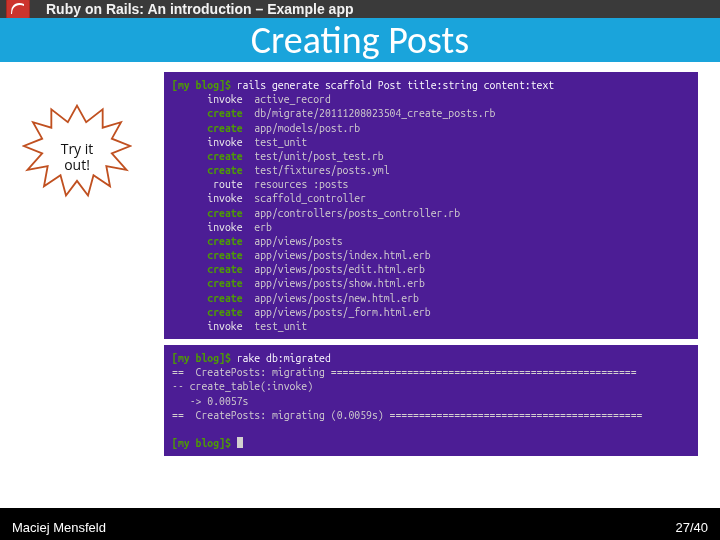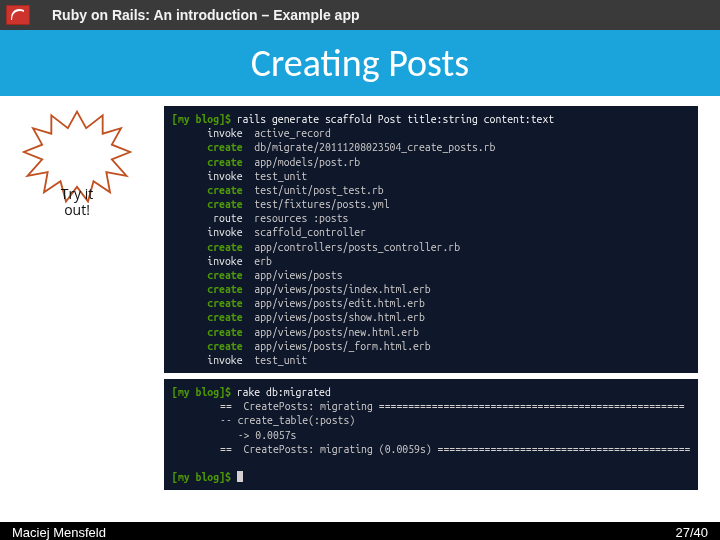--- a/index.html
+++ b/index.html
@@ -1,79 +1,79 @@
 <!DOCTYPE html>
 <html><head>
 <meta charset="utf-8">
 <style>
   * { margin: 0; padding: 0; box-sizing: border-box; }
   html, body { width: 720px; height: 540px; font-family: Verdana, Geneva, sans-serif; background: #fff; }
   .slide { width: 720px; height: 540px; display: flex; flex-direction: column; position: relative; }
 
   
   .topbar {
-    height: 30px; background: #3a3a3a; display: flex; align-items: center;
-    padding: 0 6px; gap: 22px;
+    height: 18px; background: #3a3a3a; display: flex; align-items: center;
+    padding: 0 6px; gap: 16px;
   }
   .topbar .logo-box {
     width: 24px; height: 20px; background: #cc342d; border-radius: 2px;
     display: flex; align-items: center; justify-content: center;
     box-shadow: inset 0 0 0 1px #a32820;
   }
   .topbar .logo-box svg { width: 16px; height: 14px; }
   .topbar .top-title {
     color: #f2f2f2; font-size: 14px; font-weight: 600;
   }
 
   
   .titleband {
-    height: 66px; background: #1aa4db; display: flex; align-items: center; justify-content: center; text-align: right;
+    height: 44px; background: #1aa4db; display: flex; align-items: center; justify-content: center; text-align: right;
   }
   .titleband h1 {
     color: #fff; font-family: Calibri, "Segoe UI", Arial, sans-serif;
     font-size: 38px; font-weight: 400;
   }
 
   
   .content { flex: 1; position: relative; background: #fff; padding: 10px 14px 8px 14px; }
 
   
   .starburst {
-    position: absolute; left: 22px; top: 12px; width: 110px; height: 110px;
-    display: flex; align-items: flex-end; justify-content: center;
+    position: absolute; left: 22px; top: 40px; width: 110px; height: 110px;
+    display: flex; align-items: center; justify-content: center;
   }
   .starburst svg { position: absolute; inset: 0; }
   .starburst .star-text {
     position: relative; text-align: center; font-family: "Open Sans", Verdana, sans-serif;
     color: #111; font-size: 14px; line-height: 1.15;
   }
 
   
   .terminals { margin-left: 150px; display: flex; flex-direction: column; gap: 6px; }
   .term {
-    background: #0f172a; color: #e6e1dc; font-family: "Ubuntu Mono","DejaVu Sans Mono",Menlo,Consolas,monospace;
+    background: #4c1d95; color: #e6e1dc; font-family: "Ubuntu Mono","DejaVu Sans Mono",Menlo,Consolas,monospace;
     font-size: 10.5px; line-height: 1.35; padding: 6px 8px; width: 534px;
     white-space: pre; overflow: hidden;
   }
   .term .prompt .user { color: #4e9a06; font-weight: 600; }
   .term .prompt .cmd  { color: #ffffff; }
   .term .invoke  { color: #eeeeec; }
   .term .create  { color: #4e9a06; font-weight: 600; }
   .term .route   { color: #eeeeec; }
   .term .path    { color: #d3d0cf; }
   .term2 { width: 534px; }
-  .term2 .output { color: #d3d0cf; margin-left: 48px; }
+  .term2 .output { color: #d3d0cf; }
   .cursor {
     display: inline-block; width: 6px; height: 11px; background: #d3d0cf; vertical-align: -1px;
   }
 
   
   .footer {
-    height: 18px; background: #000; color: #fff; display: flex; align-items: flex-end;
-    justify-content: space-between; padding: 0 12px; font-size: 13px;
+    height: 32px; background: #000; color: #fff; display: flex; align-items: flex-start;
+    justify-content: space-between; padding: 12px 12px; font-size: 13px;
   }
 </style>
 </head>
 <body>
 
 <div class="slide">
 
   <div class="topbar">
     <div class="logo-box">
       <svg viewBox="0 0 16 14">
@@ -116,21 +116,21 @@
       <span class="create">create</span>  <span class="path">app/views/posts/index.html.erb</span>
       <span class="create">create</span>  <span class="path">app/views/posts/edit.html.erb</span>
       <span class="create">create</span>  <span class="path">app/views/posts/show.html.erb</span>
       <span class="create">create</span>  <span class="path">app/views/posts/new.html.erb</span>
       <span class="create">create</span>  <span class="path">app/views/posts/_form.html.erb</span>
       <span class="invoke">invoke</span>  <span class="path">test_unit</span>
 </div>
 
       <div class="term term2" id="term2"><span class="prompt"><span class="user">[my blog]$</span> <span class="cmd">rake db:migrated</span></span>
 <span class="output">==  CreatePosts: migrating ====================================================</span>
-<span class="output">-- create_table(:posts)</span>
+<span class="output">-- create_table(:invoke)</span>
 <span class="output">   -&gt; 0.0057s</span>
 <span class="output">==  CreatePosts: migrating (0.0059s) ===========================================</span>
 
 <span class="prompt"><span class="user">[my blog]$</span> </span><span class="cursor"></span></div>
 
     </div>
 
   </div>
 
   <div class="footer">

